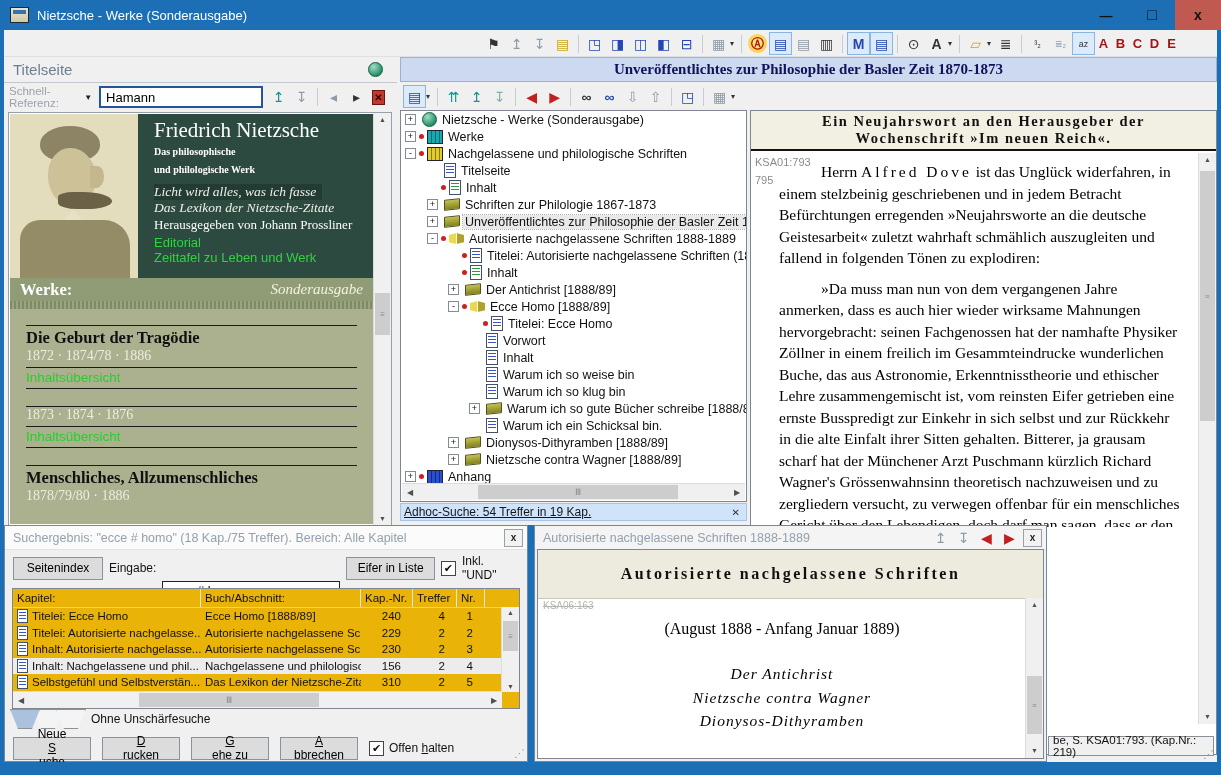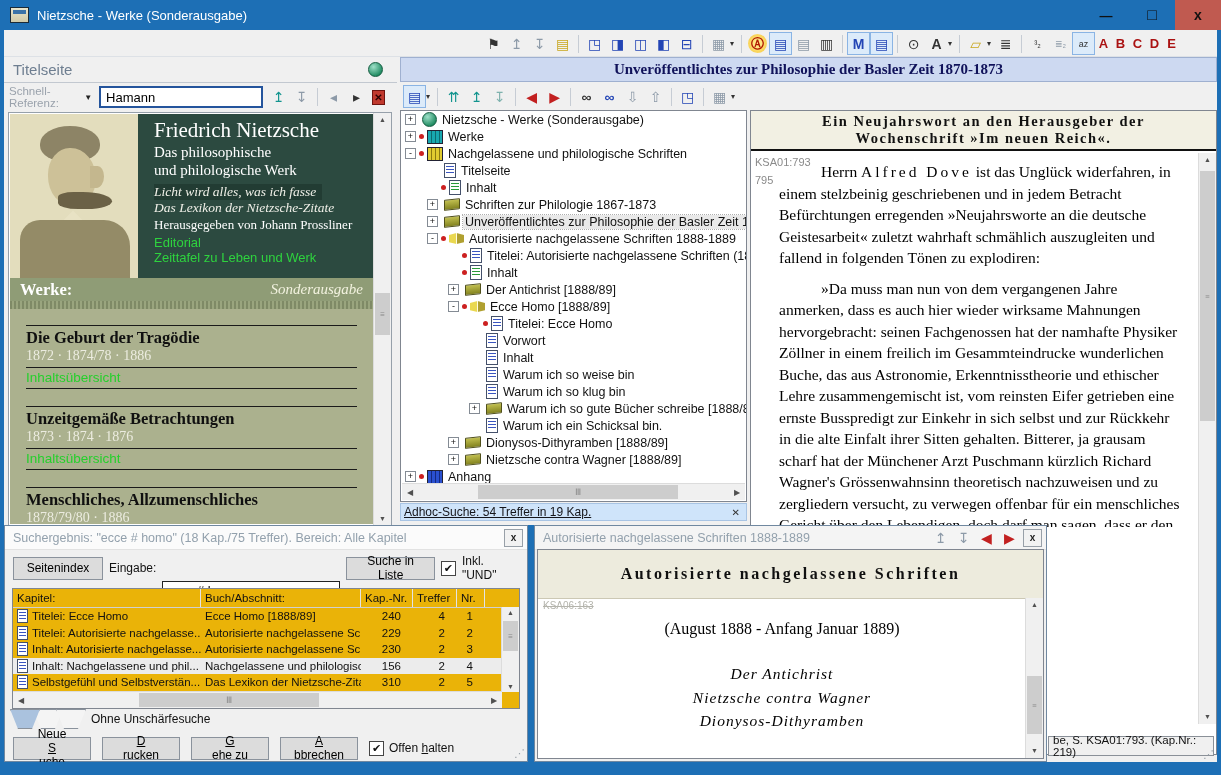--- a/index.html
+++ b/index.html
@@ -56,21 +56,21 @@
   .cover{position:absolute;left:1px;top:1px;width:363px;height:164px;display:flex;}
   .portrait{width:128px;background:#e3ddbd;position:relative;overflow:hidden;flex:none;}
   .p-hair{position:absolute;left:30px;top:12px;width:60px;height:36px;background:#8d8466;border-radius:50% 50% 45% 45%;}
   .p-face{position:absolute;left:38px;top:34px;width:48px;height:58px;background:#cdc198;border-radius:46% 54% 48% 52%;}
   .p-nose{position:absolute;left:80px;top:52px;width:14px;height:22px;background:#c4b78e;border-radius:0 60% 70% 0;}
   .p-stache{position:absolute;left:48px;top:78px;width:54px;height:17px;background:#6b6146;border-radius:35% 65% 55% 45%;}
   .p-body{position:absolute;left:10px;top:106px;width:110px;height:60px;background:#948b67;border-radius:20px 26px 0 0;}
   .p-collar{position:absolute;left:50px;top:102px;width:26px;height:26px;background:#e8e2c4;transform:rotate(45deg);}
   .coverR{flex:1;background:#2c4a40;color:#fff;padding:4px 0 0 16px;font-family:"Liberation Serif",serif;}
   .cv-title{font-size:21px;}
-  .cv-sub{font-size:15px;line-height:18px;}
+  .cv-sub{font-size:10px;line-height:18px;font-weight:bold;}
   .cv-motto{font-style:italic;font-size:13.5px;color:#f0f0e8;margin-top:5px;}
   .cv-motto.m1 span{background:#223c33;display:inline-block;padding-right:6px;}
   .cv-ed{font-size:13px;margin-top:1px;}
   .cv-link{color:#2ed33e;font-size:13px;font-family:"Liberation Sans",sans-serif;margin-top:2px;}
   .werkeband{position:absolute;left:1px;top:165px;width:363px;height:23px;background:#8f9c76;display:flex;
              justify-content:space-between;align-items:center;padding:0 10px;box-sizing:border-box;
              font-family:"Liberation Serif",serif;}
   .wb-l{color:#fff;font-weight:bold;font-size:16.5px;}
   .wb-r{color:#f2f2df;font-style:italic;font-size:15px;}
   .hatch{position:absolute;left:1px;top:188px;width:363px;height:8px;
@@ -318,21 +318,20 @@
         <div class="work">
     <div class="w-rule"></div>
     <div class="w-title">Die Geburt der Tragödie</div>
     <div class="w-years">1872 · 1874/78 · 1886</div>
     <div class="w-rule"></div>
     <div class="w-link">Inhaltsübersicht</div>
     <div class="w-rule"></div>
   </div>
         <div class="work">
     <div class="w-rule"></div>
-    <div class="w-title">Unzeitgemäße Betrachtungen</div>
     <div class="w-years">1873 · 1874 · 1876</div>
     <div class="w-rule"></div>
     <div class="w-link">Inhaltsübersicht</div>
     <div class="w-rule"></div>
   </div>
         <div class="work">
     <div class="w-rule"></div>
     <div class="w-title">Menschliches, Allzumenschliches</div>
     <div class="w-years">1878/79/80 · 1886</div>
 
@@ -548,21 +547,21 @@
 
   <div class="swin">
     <div class="otitle">
       <span>Suchergebnis: "ecce # homo" (18 Kap./75 Treffer). Bereich: Alle Kapitel</span>
       <span class="xbox"></span>
     </div>
     <div class="swin-controls">
       <button class="btn w1">Seitenindex</button>
       <span>Eingabe:</span>
       <input class="s-input" value="ecce # homo" style="">
-      <button class="btn" style="width:92px;">Suche in Liste</button>
+      <button class="btn" style="width:92px;">Eifer in Liste</button>
       <span class="cb"></span>
       <span>Inkl. "UND"</span>
     </div>
     <div class="stable">
       <div class="sth">
         <div class="c c1">Kapitel:</div>
         <div class="c c2">Buch/Abschnitt:</div>
         <div class="c c3">Kap.-Nr.</div>
         <div class="c c4">Treffer</div>
         <div class="c c5">Nr.</div>

